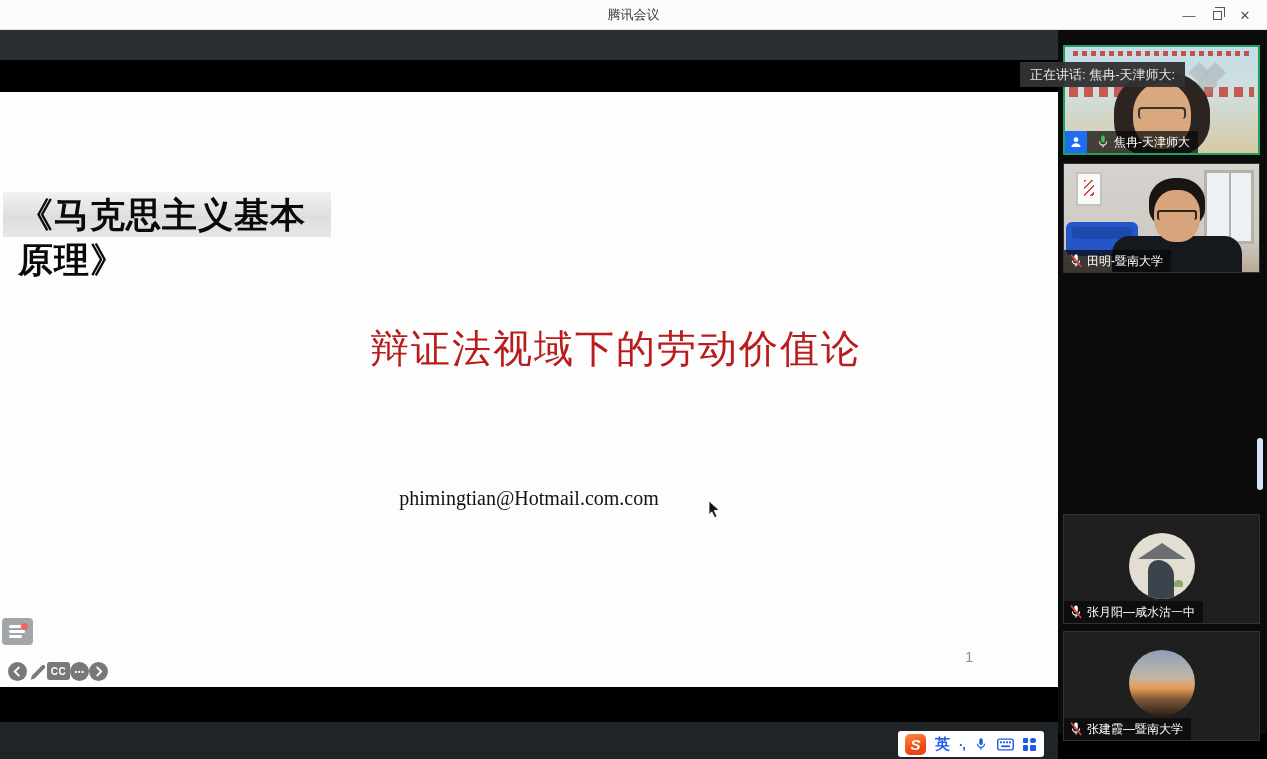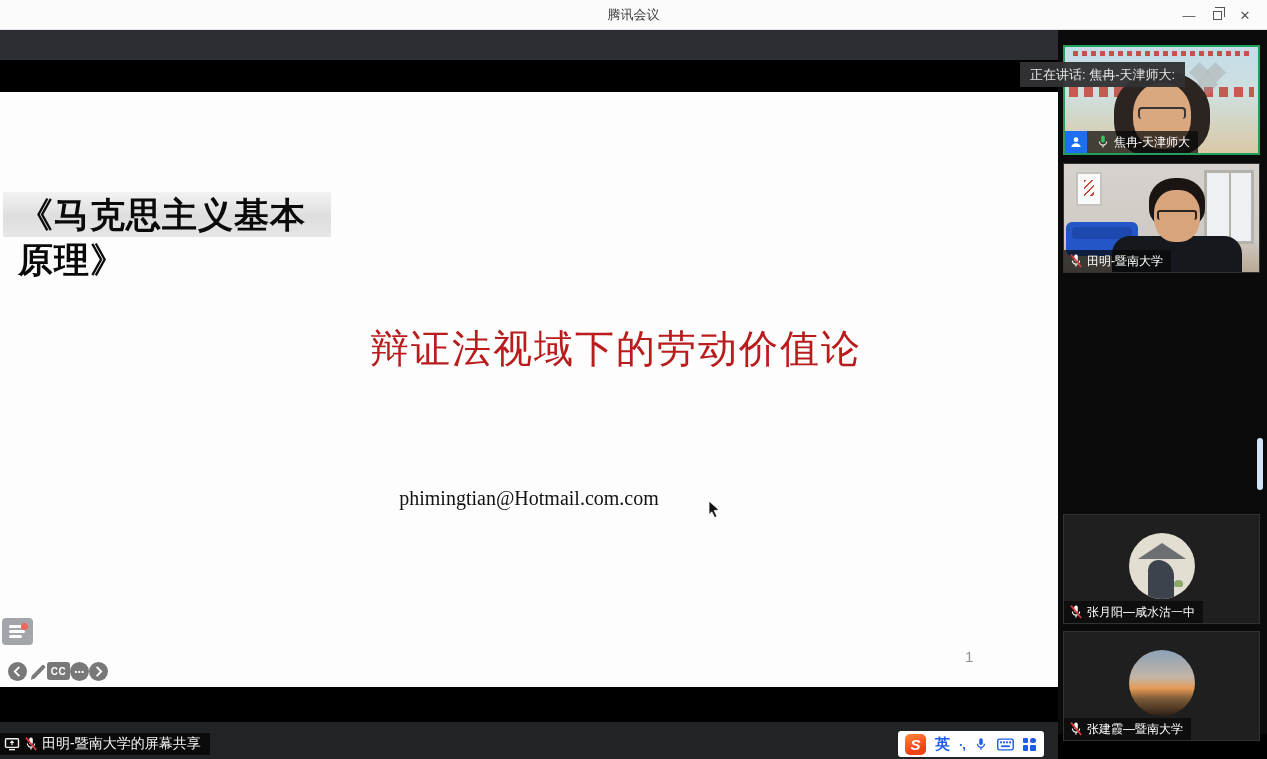--- a/index.html
+++ b/index.html
@@ -169,34 +169,20 @@
       <div class="mouse-cursor">
         <svg width="16" height="20" viewBox="0 0 16 20">
             <path d="M3 1 L13 10 L8.2 10.6 L11 16.4 L8.6 17.6 L5.8 11.8 L3 14.6 Z" fill="#141414" stroke="#fff" stroke-width="0.8"></path>
           </svg>
       </div>
     </div>
 
     <div id="band-black2"></div>
 
     <div id="bottombar">
-      <div class="share-badge">
-        <svg width="16" height="16" viewBox="0 0 16 16">
-          <rect x="1.5" y="2.8" width="13" height="8.6" rx="1" fill="none" stroke="#f2f2f2" stroke-width="1.4"></rect>
-          <path d="M8 9.2 V5.4 M6.3 6.9 L8 5.2 L9.7 6.9" fill="none" stroke="#f2f2f2" stroke-width="1.2"></path>
-          <line x1="5" y1="13.6" x2="11" y2="13.6" stroke="#f2f2f2" stroke-width="1.4"></line>
-        </svg>
-        <svg class="mic-slot" width="15" height="15" viewBox="0 0 16 16" style="margin:0;">
-          <rect x="6.2" y="1.6" width="3.6" height="7" rx="1.8" fill="#fff"></rect>
-          <path d="M4.4 7.6a3.6 3.6 0 0 0 7.2 0" fill="none" stroke="#fff" stroke-width="1.2"></path>
-          <line x1="8" y1="11.4" x2="8" y2="13.6" stroke="#fff" stroke-width="1.2"></line>
-          <line x1="3" y1="1.6" x2="13.2" y2="14" stroke="#e03c3c" stroke-width="1.7"></line>
-        </svg>
-        <span>田明-暨南大学的屏幕共享</span>
-      </div>
 
       <div class="ime-bar">
         <div class="ime-logo">S</div>
         <div class="ime-mode">英</div>
         <div class="ime-punct">·,</div>
         <svg width="14" height="16" viewBox="0 0 16 16">
           <rect x="6" y="1.5" width="4" height="7.5" rx="2" fill="#1d5be8"></rect>
           <path d="M4 7.8a4 4 0 0 0 8 0" fill="none" stroke="#1d5be8" stroke-width="1.5"></path>
           <line x1="8" y1="12" x2="8" y2="14.5" stroke="#1d5be8" stroke-width="1.5"></line>
         </svg>

